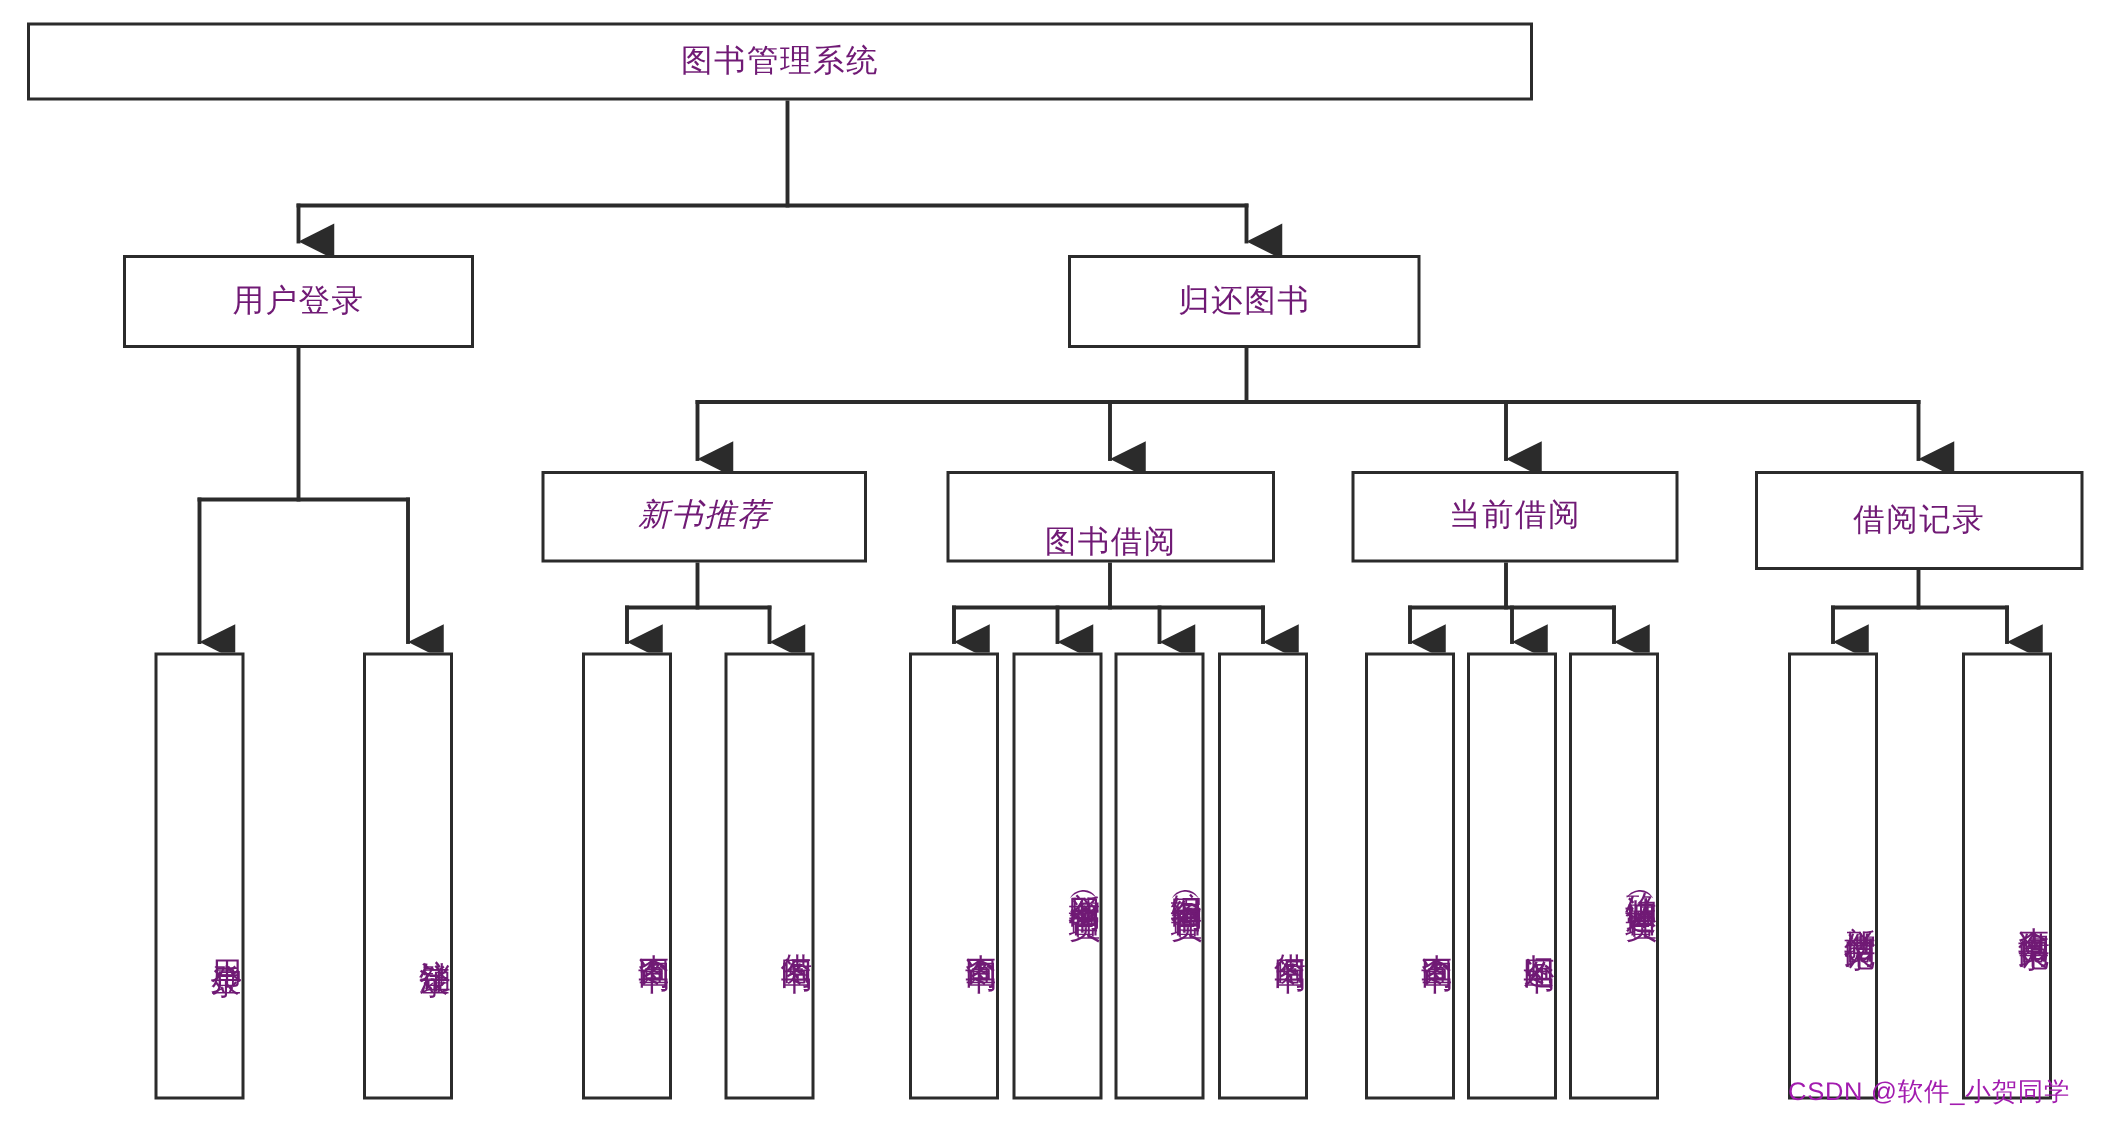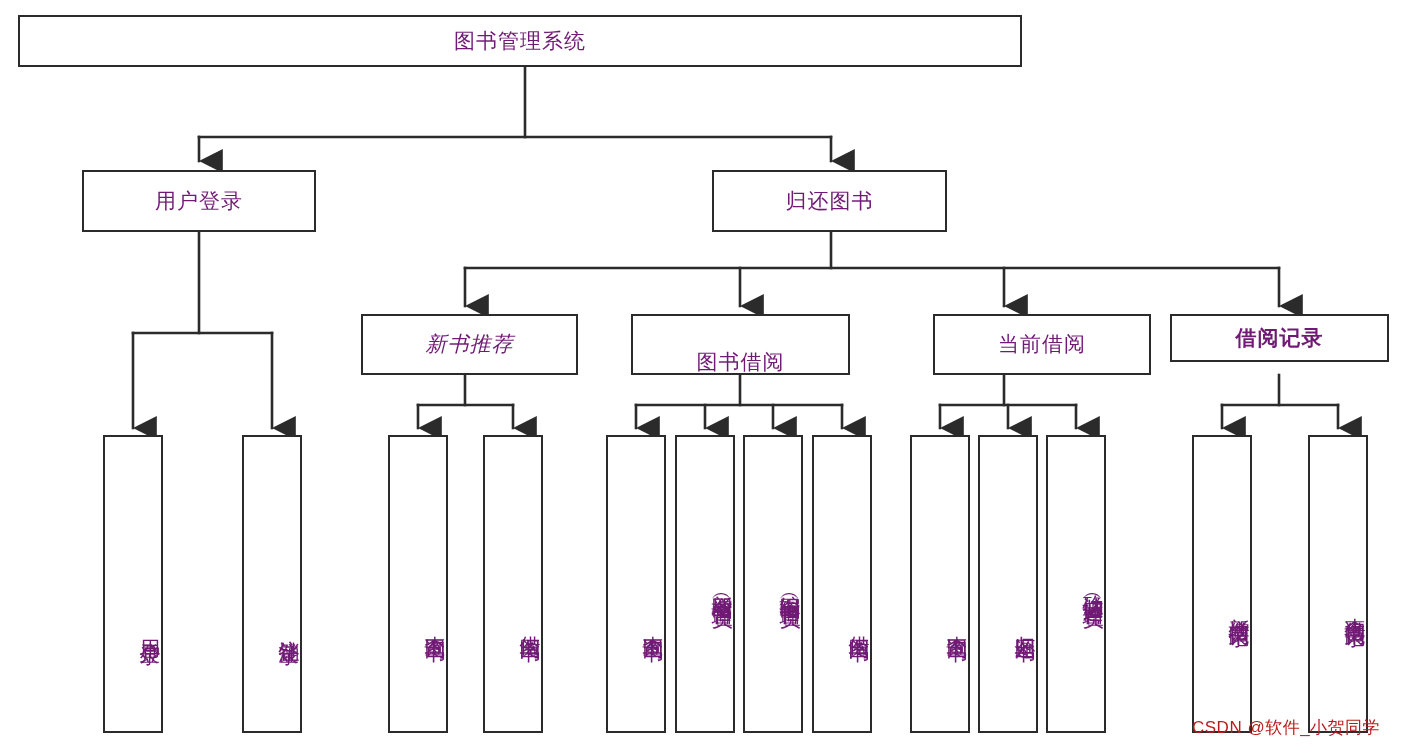--- a/index.html
+++ b/index.html
@@ -52,21 +52,21 @@
   .node.vert.tall {
     padding-top: 4px;
   }
   .node-label {
     display: block;
     white-space: nowrap;
   }
   .watermark {
     position: absolute;
     font-size: 17px;
-    color: #b91c1c;
+    color: #a21caf;
     white-space: nowrap;
     letter-spacing: 0.5px;
   }
 </style>
 </head>
 <body>
 
 <div id="canvas">
 
   <svg id="wires" viewBox="0 0 1405 747">
@@ -129,24 +129,24 @@
   <div class="node horiz" style="left:712px; top:170px; width:235px; height:62px;">
     <span class="node-label">归还图书</span>
   </div>
 
   <div class="node horiz" style="left:361px; top:314px; width:217px; height:61px;font-style:italic;">
     <span class="node-label">新书推荐</span>
   </div>
   <div class="node horiz" style="left:631px; top:314px; width:219px; height:61px;align-items:flex-end;">
     <span class="node-label">图书借阅</span>
   </div>
-  <div class="node horiz" style="left:901px; top:314px; width:218px; height:61px;margin-left:32px;">
+  <div class="node horiz" style="left:901px; top:314px; width:218px; height:61px;">
     <span class="node-label">当前借阅</span>
   </div>
-  <div class="node horiz" style="left:1170px; top:314px; width:219px; height:48px;font-weight:bold;">
+  <div class="node horiz" style="left:1170px; top:314px; width:219px; height:66px;">
     <span class="node-label">借阅记录</span>
   </div>
 
   <div class="node vert" style="left:103px; top:435px; width:60px; height:298px; padding-top:85px;">
     <span class="node-label">用户登录</span>
   </div>
   <div class="node vert" style="left:242px; top:435px; width:60px; height:298px; padding-top:85px;">
     <span class="node-label">注销登录</span>
   </div>
 

